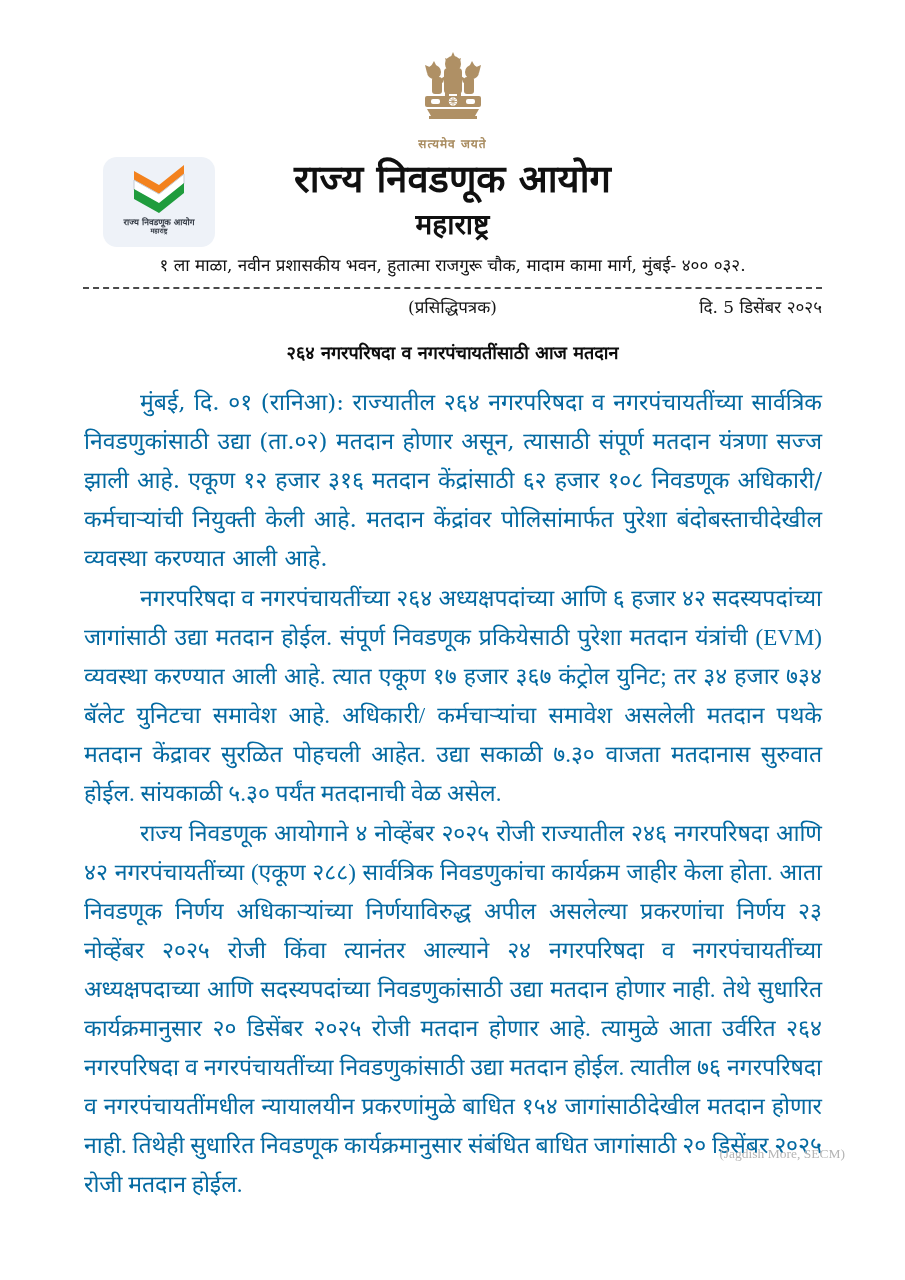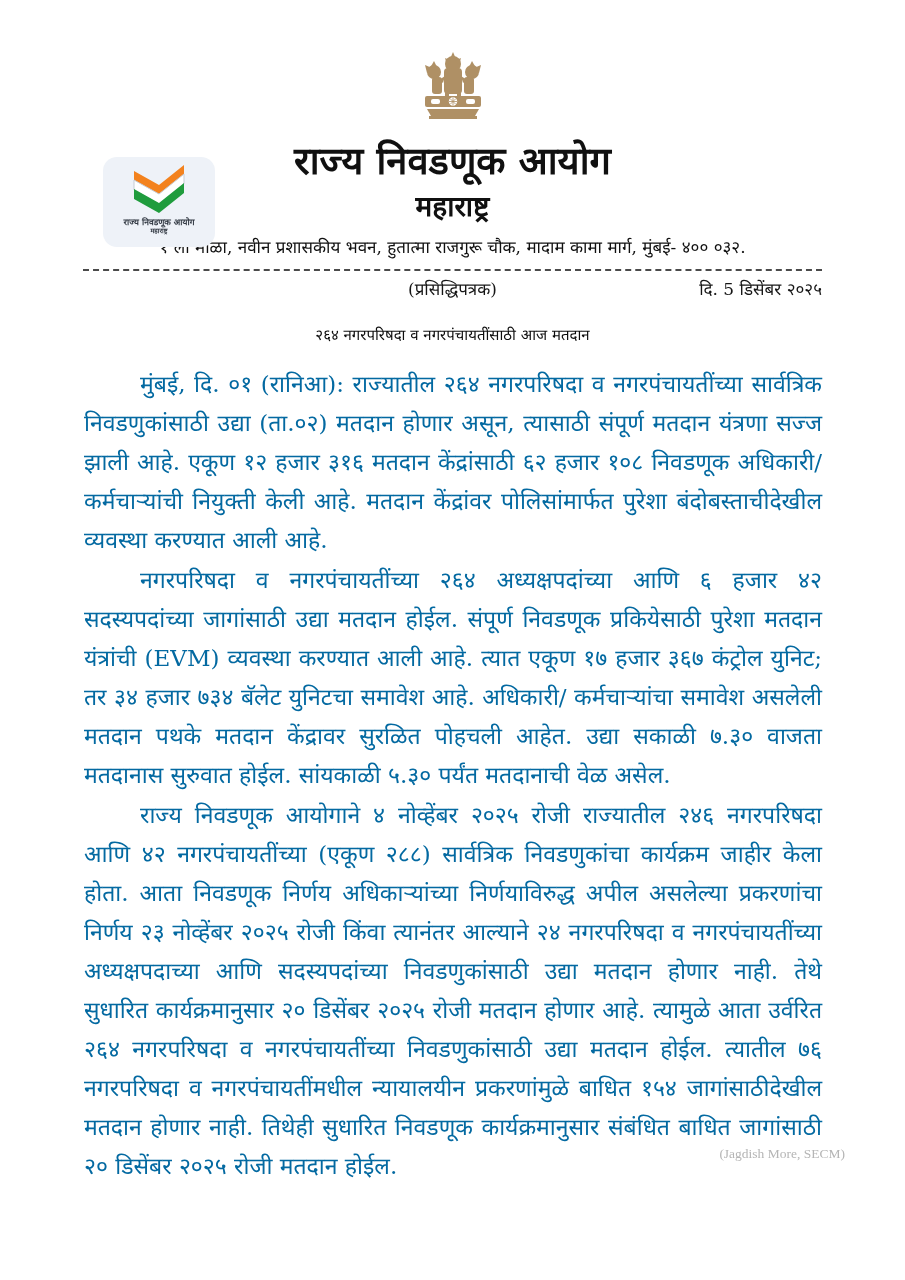--- a/index.html
+++ b/index.html
@@ -89,40 +89,40 @@
     margin: 5px 83px 0 83px;
     height: 26px;
     font-size: 17px;
     line-height: 26px;
   }
   .doc-type { display: block; text-align: center; }
   .doc-date { position: absolute; right: 0; top: 0; }
 
   .headline {
     text-align: center;
-    font-size: 15px;
-    font-weight: normal;
+    font-size: 18px;
+    font-weight: bold;
     margin-top: 17px;
     line-height: 32px;
     color: #0d0d0d;
   }
 
   
   .body-text {
     margin: 14px 83px 0 84px;
   }
   .body-text p {
     margin: 0;
     font-size: 23px;
     line-height: 39px;
     text-align: justify;
     text-indent: 56px;
     color: #0369a1;
   }
-  .body-text p + p { margin-top: 1px; }
+  .body-text p + p { margin-top: 1px; font-family: Liberation Serif, serif; }
 
   .end-mark {
     text-align: center;
     font-style: italic;
     font-size: 18px;
     letter-spacing: 2px;
     margin-top: 72px;
     color: #222222;
   }
 
@@ -175,20 +175,21 @@
       <g stroke="#af9065" stroke-width="0.8">
         <line x1="36" y1="47.5" x2="36" y2="55.5"></line>
         <line x1="32" y1="51.5" x2="40" y2="51.5"></line>
         <line x1="33.2" y1="48.7" x2="38.8" y2="54.3"></line>
         <line x1="38.8" y1="48.7" x2="33.2" y2="54.3"></line>
       </g>
 
       <rect x="14" y="49" width="9" height="5" rx="2" fill="#ffffff"></rect>
       <rect x="49" y="49" width="9" height="5" rx="2" fill="#ffffff"></rect>
     </svg>
+    <div class="emblem-motto">सत्यमेव जयते</div>
   </div>
 
   <div class="sec-logo">
     <svg width="78" height="52" viewBox="0 0 78 52">
       <polygon points="14,10 39,24 64,4 64,14 39,34 14,20" fill="#f3821e"></polygon>
       <polygon points="14,19 39,33 64,13 64,23 39,43 14,29" fill="#ffffff" stroke="#c6ccd5" stroke-width="1"></polygon>
       <polygon points="14,28 39,42 64,22 64,32 39,52 14,38" fill="#1f9c3d"></polygon>
     </svg>
     <div class="sec-logo-line1">राज्य निवडणूक आयोग</div>
     <div class="sec-logo-line2">महाराष्ट्र</div>

